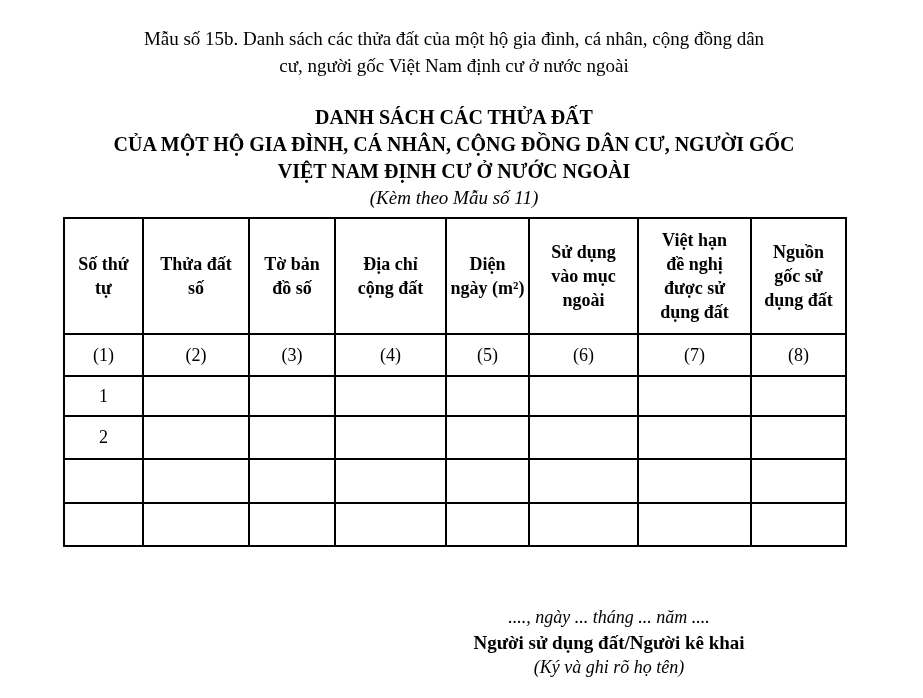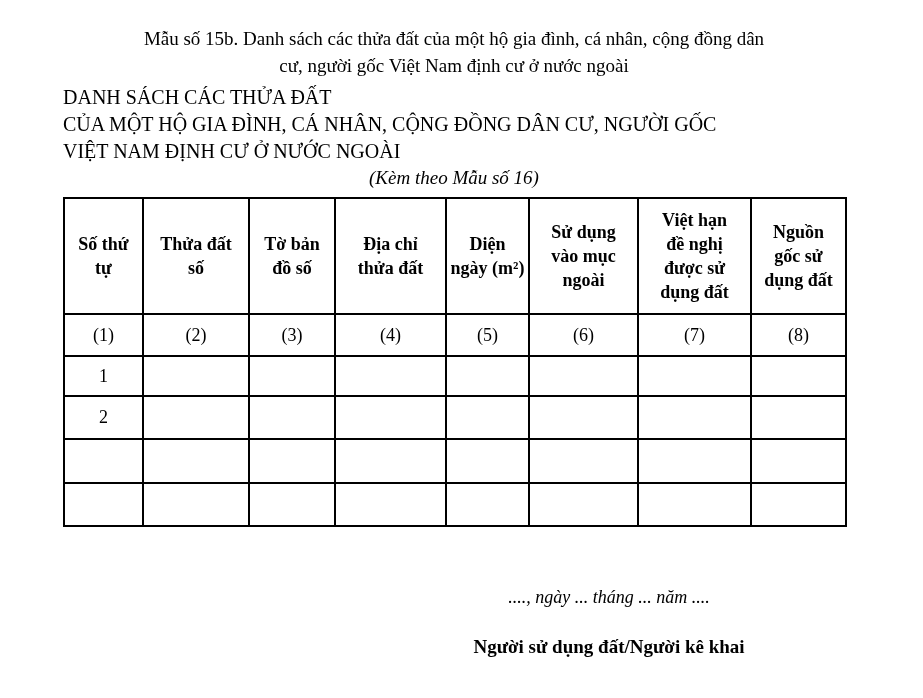--- a/index.html
+++ b/index.html
@@ -22,22 +22,23 @@
   }
   .caption {
     margin-top: 25px;
     text-align: center;
     font-weight: normal;
     font-size: 19px;
     line-height: 27px;
     white-space: pre-line;
   }
   .title {
-    margin-top: 5px;
-    font-weight: normal;
+    margin-top: 25px;
+    text-align: center;
+    font-weight: bold;
     font-size: 20px;
     line-height: 27px;
     white-space: pre-line;
   }
   .subtitle {
     text-align: center;
     font-style: italic;
     font-size: 19px;
     line-height: 26px;
   }
@@ -70,36 +71,36 @@
   }
   .footer {
     width: 360px;
     margin-left: 429px;
     margin-top: 58px;
     text-align: center;
     font-size: 18px;
     line-height: 25px;
   }
   .date-line { font-style: italic; margin-top: 15px; }
-  .signer { font-weight: bold; font-size: 19px; margin-top: 24px; }
+  .signer { font-weight: bold; font-size: 19px; }
   .sig-note { font-style: italic; }
 </style>
 </head>
 <body>
 
 <div class="page">
   <div class="content">
     <div class="caption">Mẫu số 15b. Danh sách các thửa đất của một hộ gia đình, cá nhân, cộng đồng dân
 cư, người gốc Việt Nam định cư ở nước ngoài</div>
 
     <div class="title">DANH SÁCH CÁC THỬA ĐẤT
 CỦA MỘT HỘ GIA ĐÌNH, CÁ NHÂN, CỘNG ĐỒNG DÂN CƯ, NGƯỜI GỐC
 VIỆT NAM ĐỊNH CƯ Ở NƯỚC NGOÀI</div>
 
-    <div class="subtitle">(Kèm theo Mẫu số 16)</div>
+    <div class="subtitle">(Kèm theo Mẫu số 11)</div>
 
     <table class="grid">
       <colgroup id="cols">
           <col style="width: 79px;">
           <col style="width: 106px;">
           <col style="width: 86px;">
           <col style="width: 111px;">
           <col style="width: 83px;">
           <col style="width: 109px;">
           <col style="width: 113px;">
@@ -107,21 +108,21 @@
         </colgroup>
       <thead>
         <tr id="header-row">
             <th>Số thứ
 tự</th>
             <th>Thửa đất
 số</th>
             <th>Tờ bản
 đồ số</th>
             <th>Địa chỉ
-thửa đất</th>
+cộng đất</th>
             <th>Diện
 ngày (m²)</th>
             <th>Sử dụng
 vào mục
 ngoài</th>
             <th>Việt hạn
 đề nghị
 được sử
 dụng đất</th>
             <th>Nguồn
@@ -180,14 +181,15 @@
             <td></td>
             <td></td>
           </tr>
         </tbody>
     </table>
   </div>
 
   <div class="footer">
     <div class="date-line">...., ngày ... tháng ... năm ....</div>
     <div class="signer">Người sử dụng đất/Người kê khai</div>
+    <div class="sig-note">(Ký và ghi rõ họ tên)</div>
   </div>
 </div>
 
 </body></html>

